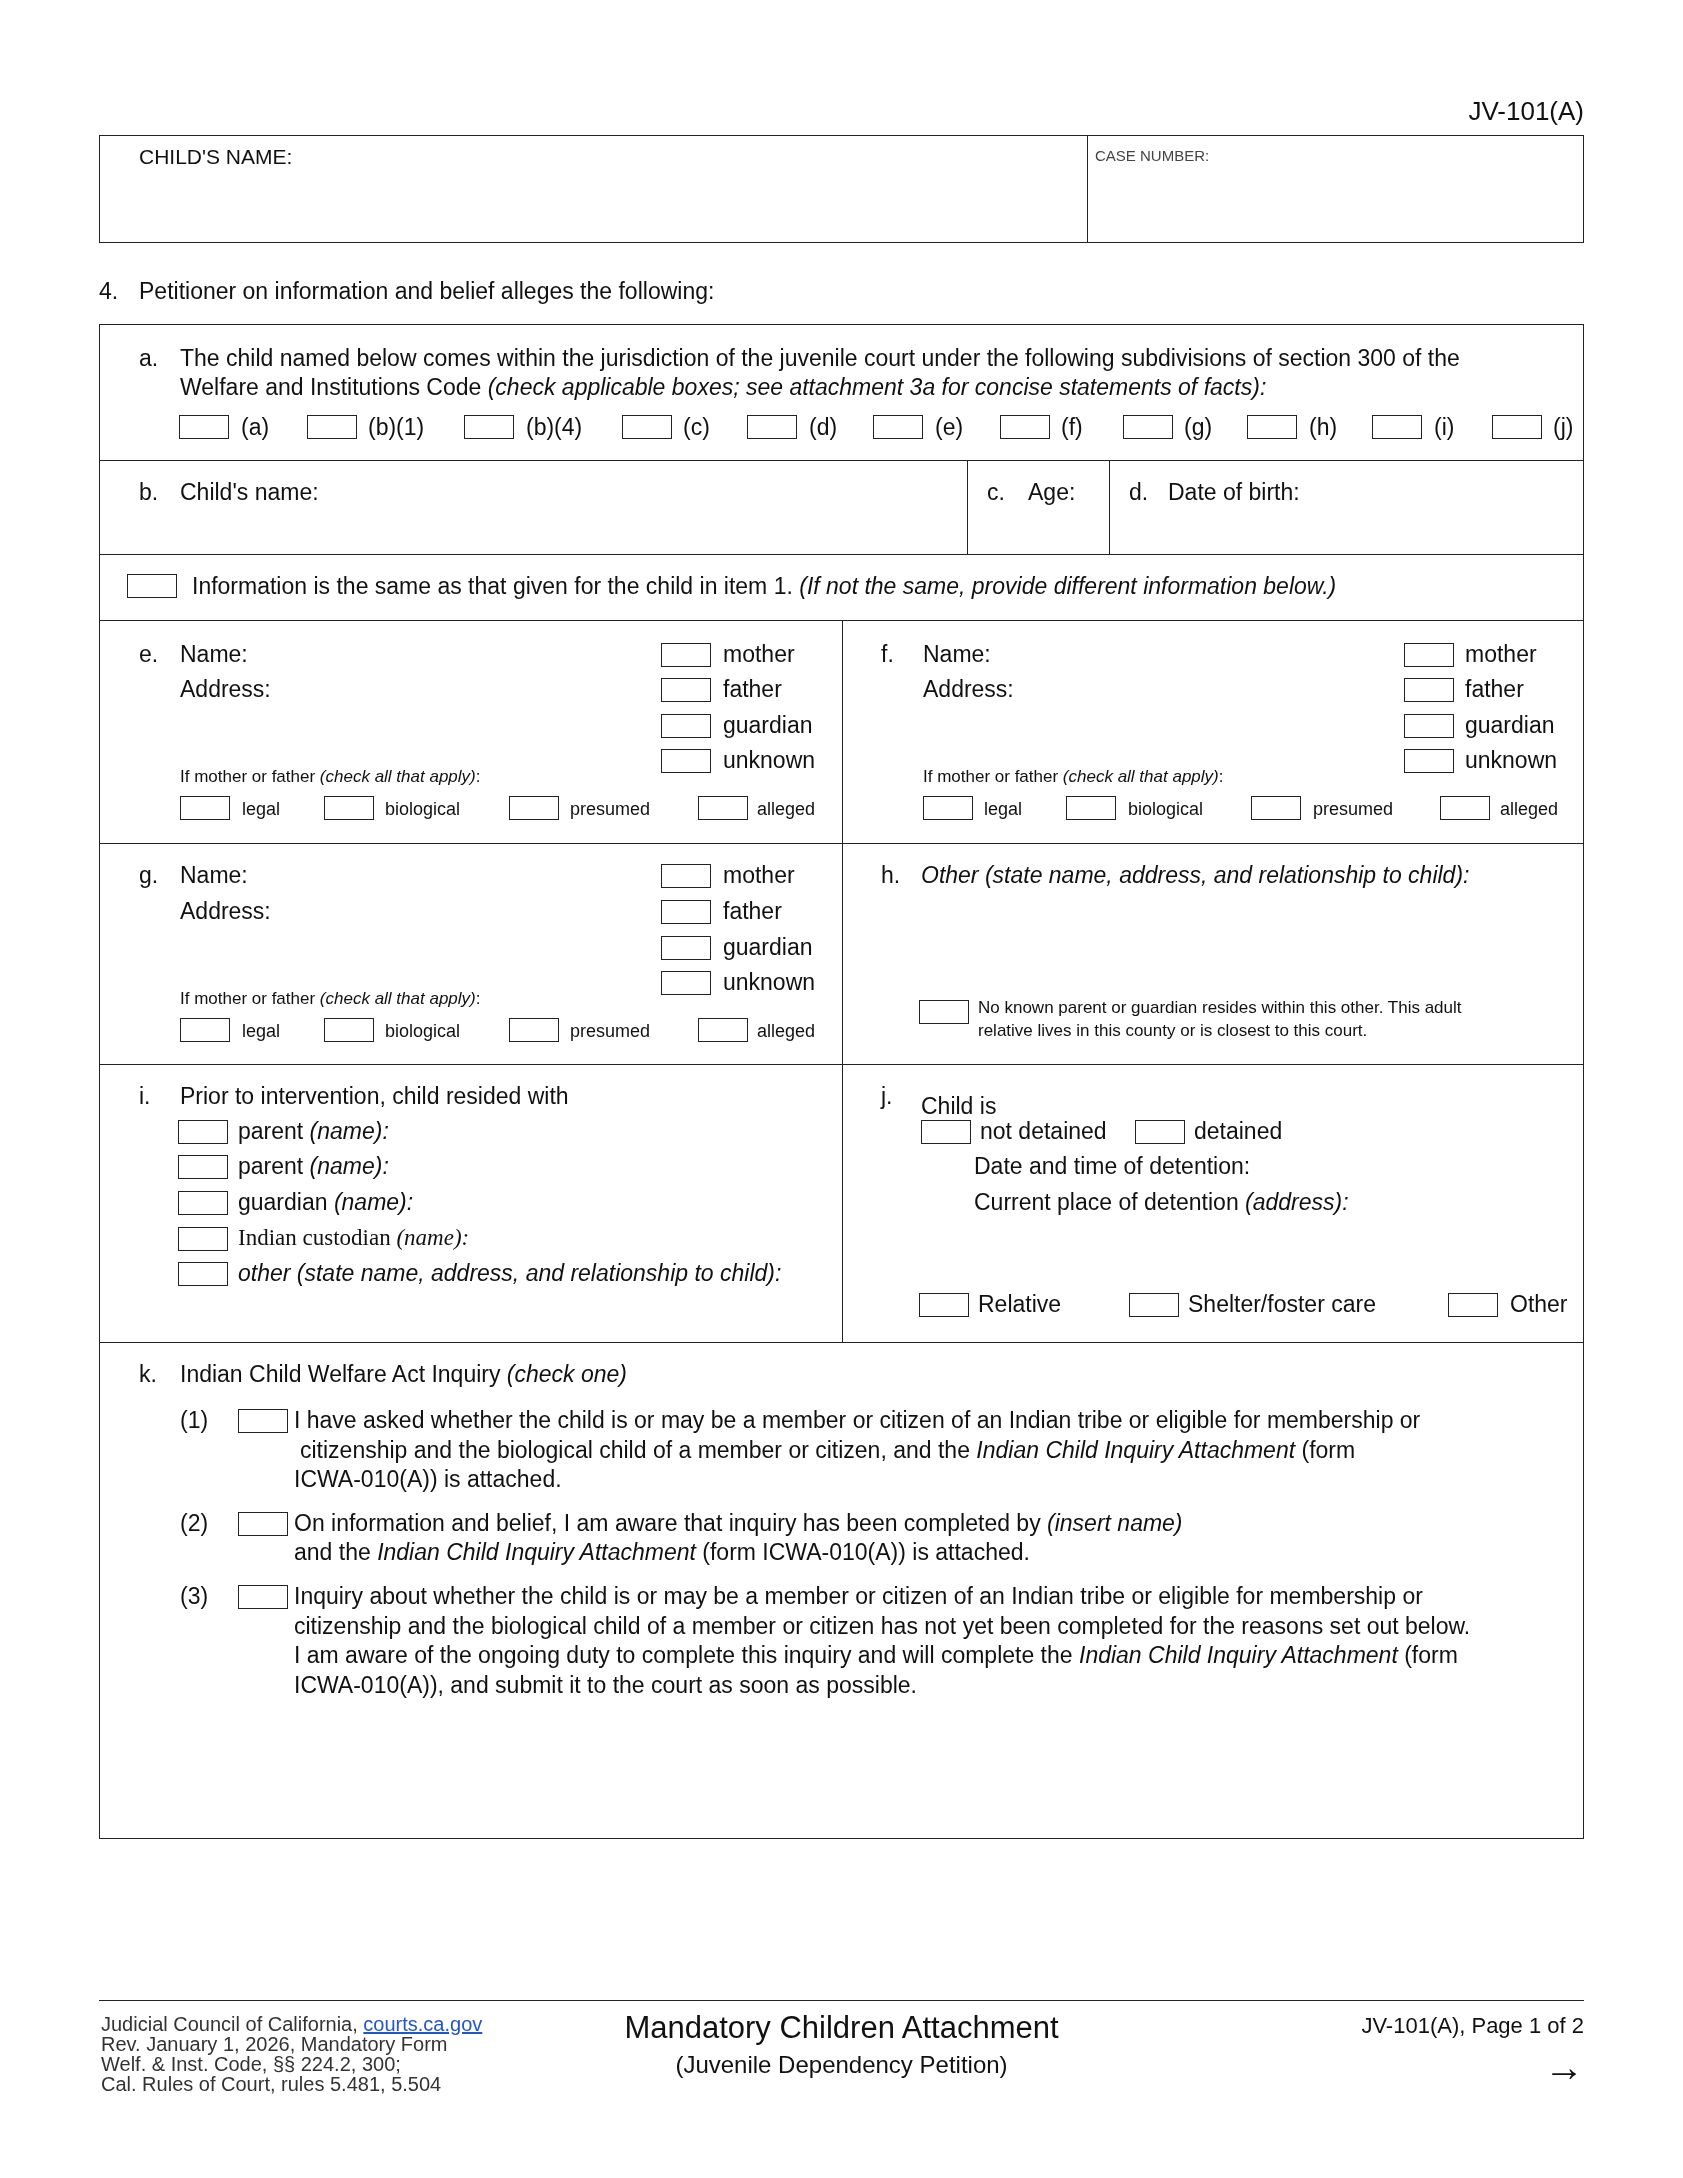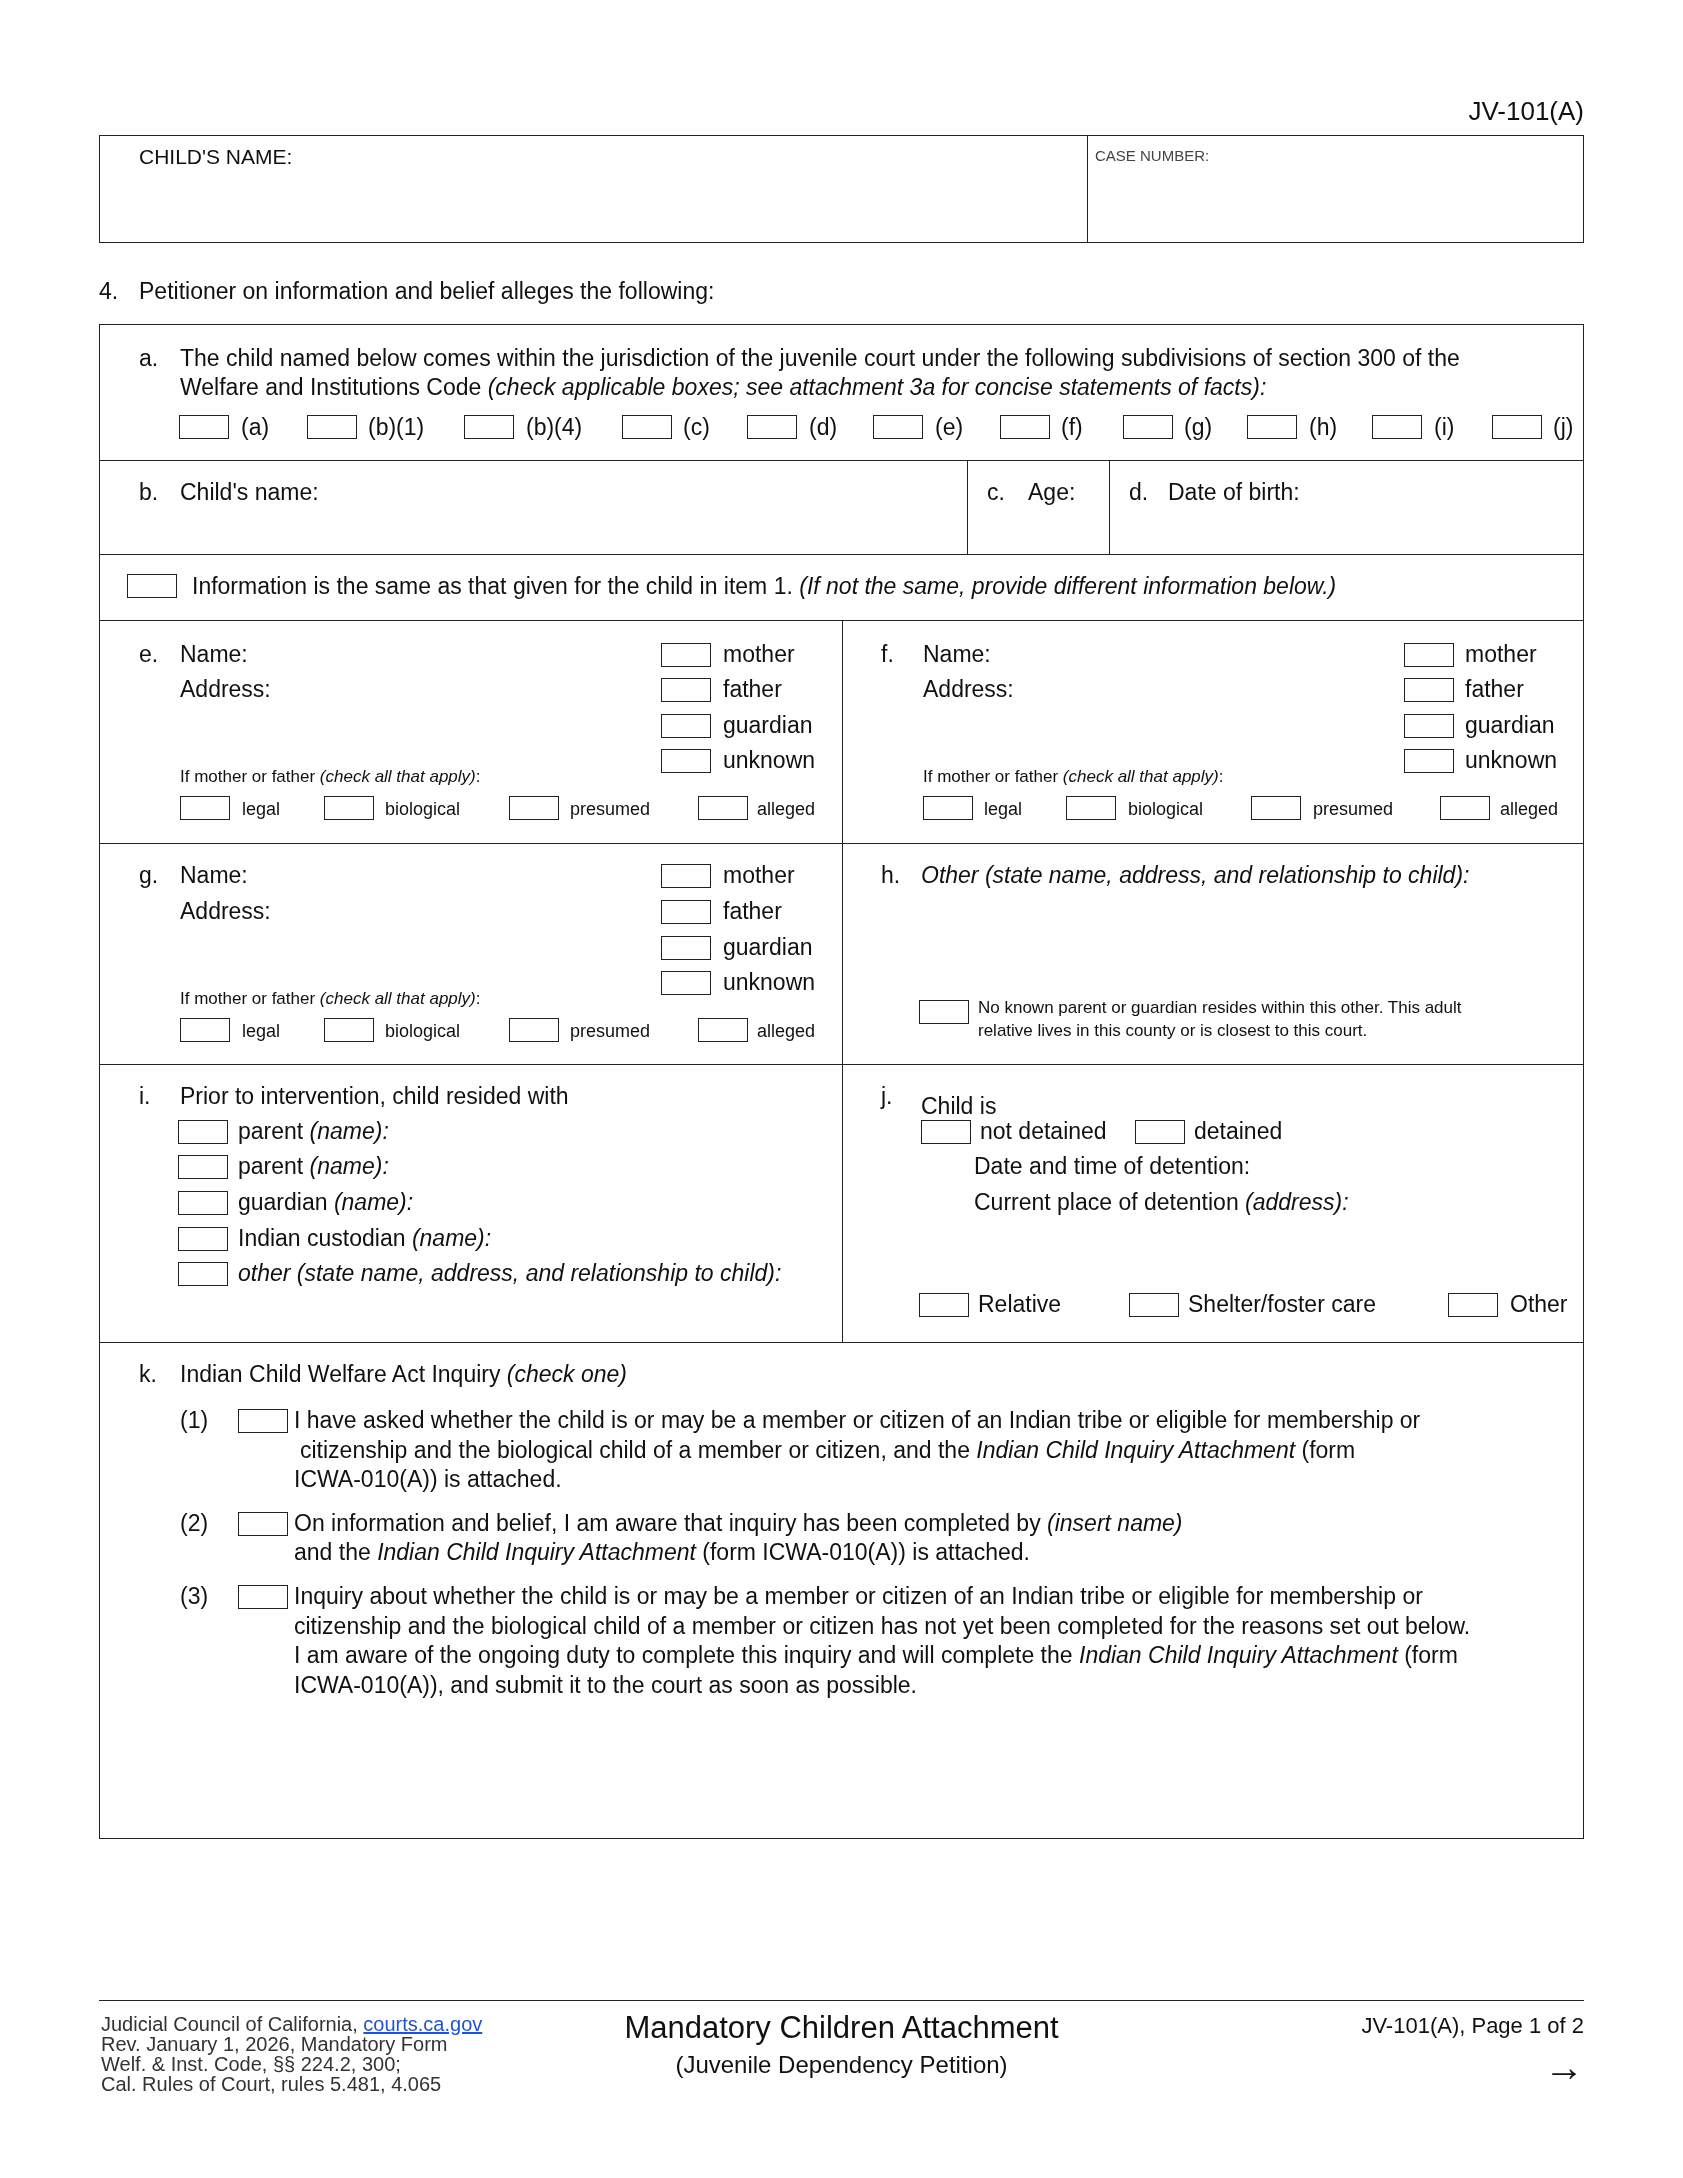--- a/index.html
+++ b/index.html
@@ -165,21 +165,21 @@
 <div class="abs t" style="left:139px; top:1082px;">i.</div>
 <div class="abs t" style="left:180px; top:1082px;">Prior to intervention, child resided with</div>
 <div id="i-opts">
     <div class="cb" style="left:178px; top:1120px;"></div>
     <div class="abs t" style="left:238px; top:1117px;"><span>parent </span><i>(name):</i></div>
     <div class="cb" style="left:178px; top:1155px;"></div>
     <div class="abs t" style="left:238px; top:1152px;"><span>parent </span><i>(name):</i></div>
     <div class="cb" style="left:178px; top:1191px;"></div>
     <div class="abs t" style="left:238px; top:1188px;"><span>guardian </span><i>(name):</i></div>
     <div class="cb" style="left:178px; top:1227px;"></div>
-    <div class="abs t" style="left:238px; top:1224px;"><span>Indian custodian </span><i>(name):</i></div>
+    <div class="abs t" style="left:238px; top:1224px;font-family:Liberation Serif, serif;"><span>Indian custodian </span><i>(name):</i></div>
     <div class="cb" style="left:178px; top:1262px;"></div>
     <div class="abs t" style="left:238px; top:1259px;"><span></span><i>other (state name, address, and relationship to child):</i></div>
   </div>
 
 <div class="abs t" style="left:881px; top:1082px;">j.</div>
 <div class="abs t" style="left:921px; top:1092px;">Child is</div>
 <div class="cb" style="left:921px; top:1120px;"></div>
 <div class="abs t" style="left:980px; top:1117px;">not detained</div>
 <div class="cb" style="left:1135px; top:1120px;"></div>
 <div class="abs t" style="left:1194px; top:1117px;">detained</div>
@@ -215,19 +215,19 @@
 <div class="abs t" style="left:294px; top:1612px;">citizenship and the biological child of a member or citizen has not yet been completed for the reasons set out below.</div>
 <div class="abs t" style="left:294px; top:1641px;"><span>I am aware of the ongoing duty to complete this inquiry and will complete the </span><i>Indian Child Inquiry Attachment</i><span> (form</span></div>
 <div class="abs t" style="left:294px; top:1671px;">ICWA-010(A)), and submit it to the court as soon as possible.</div>
 <div class="abs" style="left:294px; top:1708px; width:1277px; height:119px;"></div>
 
 <div class="hl" style="left:99px; top:2000px; width:1485px; border-top-width:1.4px;"></div>
 <div class="abs" style="left:101px; top:2014px; font-size:20px; line-height:20px; color:#333; white-space:nowrap;">
   <div><span>Judicial Council of California, </span><a class="link">courts.ca.gov</a></div>
   <div>Rev. January 1, 2026, Mandatory Form</div>
   <div>Welf. &amp; Inst. Code, §§ 224.2, 300;</div>
-  <div>Cal. Rules of Court, rules 5.481, 4.065</div>
+  <div>Cal. Rules of Court, rules 5.481, 5.504</div>
 </div>
 <div class="abs bold" style="left:495px; width:693px; text-align:center; top:2010px; font-size:31px;">Mandatory Children Attachment</div>
 <div class="abs bold" style="left:495px; width:693px; text-align:center; top:2051px; font-size:24px;">(Juvenile Dependency Petition)</div>
 <div class="abs" style="right:99px; top:2013px; font-size:22px; white-space:nowrap;"><span class="bold">JV-101(A),</span><span> Page 1 of 2</span></div>
 <div class="abs bold" style="right:99px; top:2047px; font-size:40px; line-height:40px;">→</div>
 
 
 </body></html>

